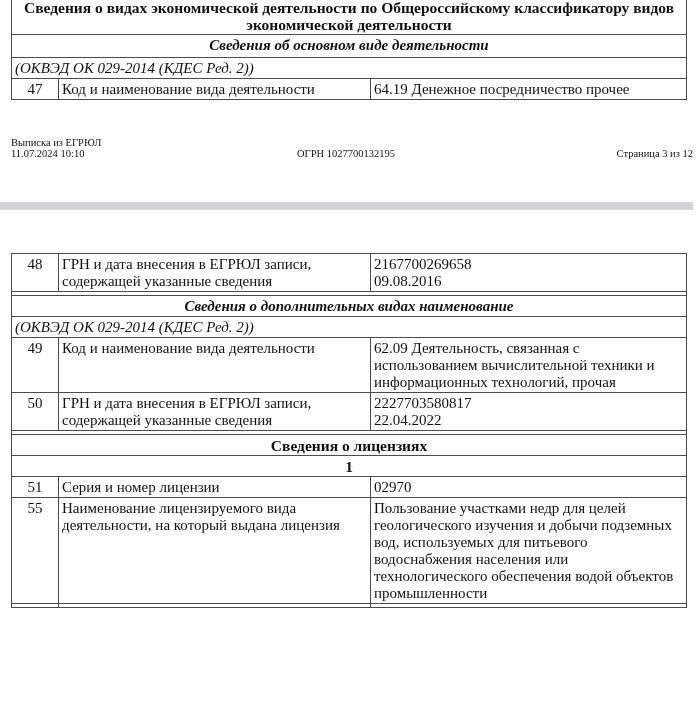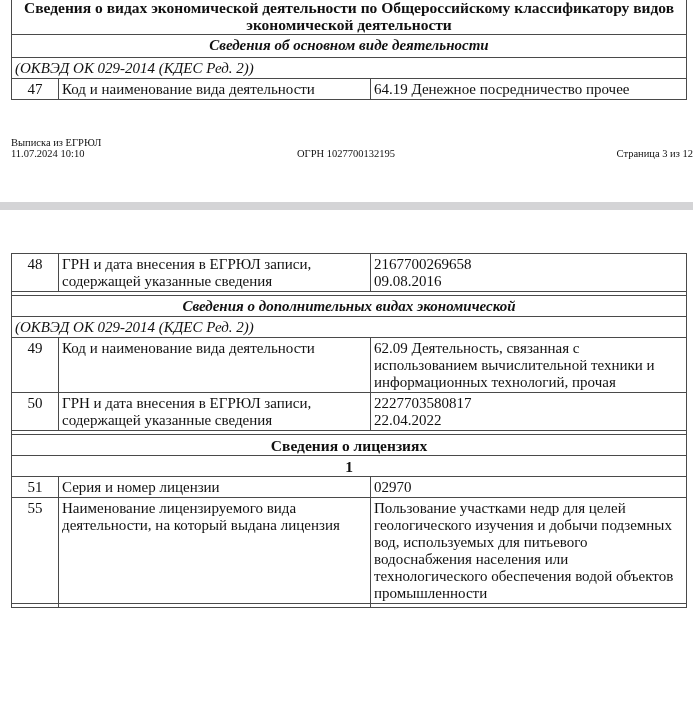--- a/index.html
+++ b/index.html
@@ -132,21 +132,21 @@
       <span class="vline">2167700269658</span>
       <span class="vline">09.08.2016</span>
     </td>
   </tr>
 
   <tr>
     <td colspan="3" class="spacer"></td>
   </tr>
 
   <tr>
-    <td colspan="3" class="subsection">Сведения о дополнительных видах экономической</td>
+    <td colspan="3" class="subsection">Сведения о дополнительных видах наименование</td>
   </tr>
   <tr>
     <td colspan="3" class="okved">(ОКВЭД ОК 029-2014 (КДЕС Ред. 2))</td>
   </tr>
 
   <tr>
     <td class="num">49</td>
     <td>Код и наименование вида деятельности</td>
     <td>62.09 Деятельность, связанная с использованием вычислительной техники и информационных технологий, прочая</td>
   </tr>

